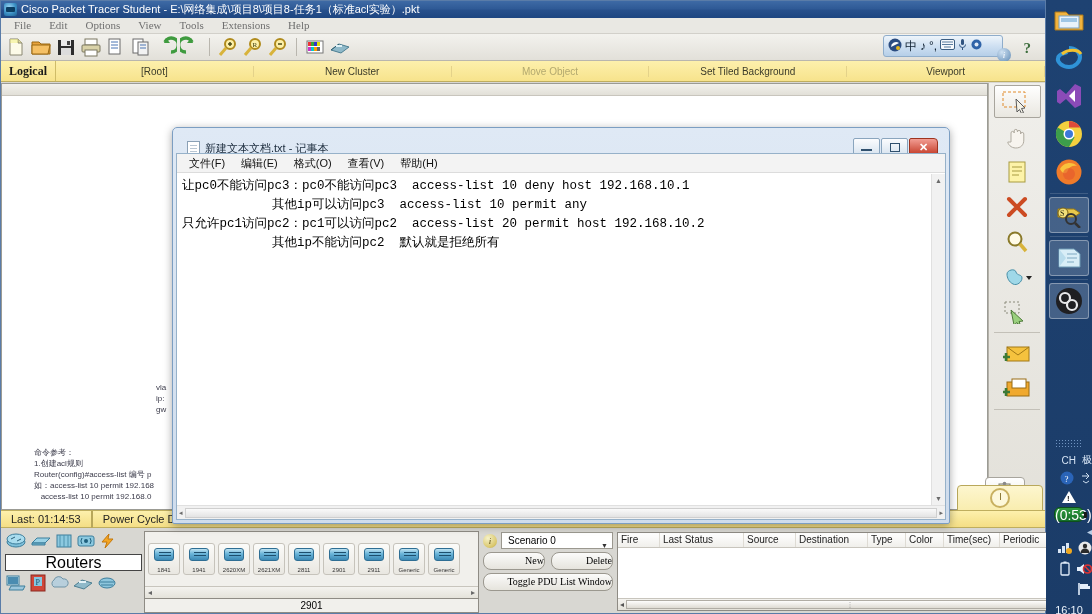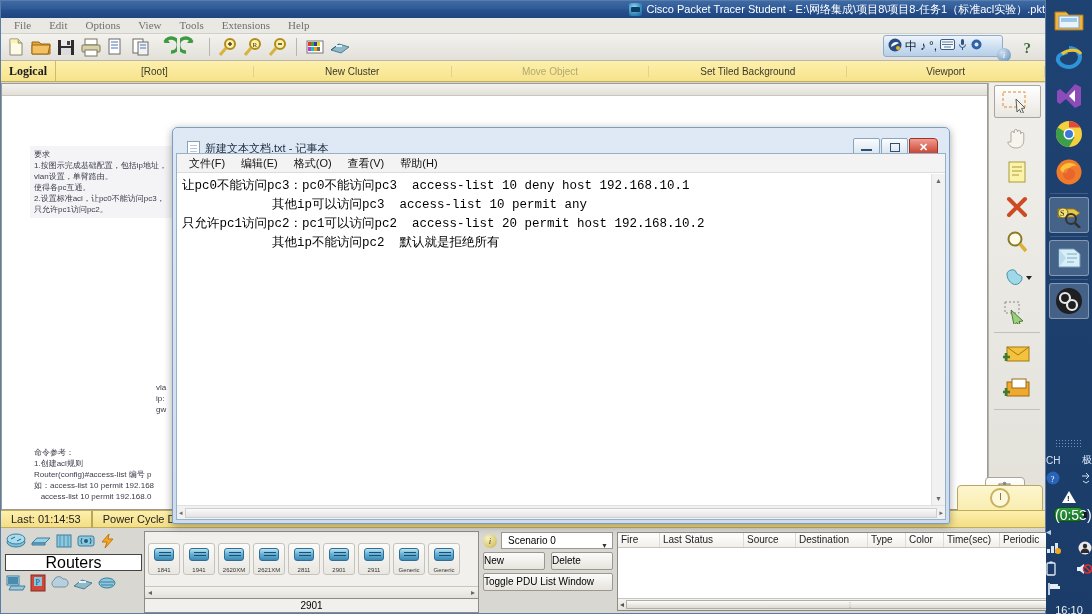--- a/index.html
+++ b/index.html
@@ -18,21 +18,21 @@
     background: #d8d7d2;
     border: 1px solid #5a7ca8;
   }
   
   #pt-title {
     height: 17px;
     background: linear-gradient(to bottom, #3e6aa5 0%, #2f5a96 45%, #27508c 55%, #1d4580 100%);
     display: flex; align-items: center;
     color: #fff; font-size: 11px;
     padding-left: 3px;
-    white-space: nowrap; overflow: hidden; justify-content: flex-end;
+    white-space: nowrap; overflow: hidden;
   }
   .pt-logo {
     width: 13px; height: 13px; margin-right: 4px;
     background: radial-gradient(circle at 40% 35%, #9fd8f5 0%, #3a8fc4 55%, #1d5d8f 100%);
     border-radius: 2px; flex: none;
     position: relative;
   }
   .pt-logo:after{
     content:""; position:absolute; left:2px; top:4px; width:9px; height:5px;
     background:#0b3e63; border-radius:1px;
@@ -239,23 +239,23 @@
     background: radial-gradient(circle at 35% 30%,#f6f2c9,#d9c66a 70%,#a08f38);
     color: #5a4a12; font-size: 9px; text-align: center; line-height: 14px;
     font-family: "Liberation Serif", serif; font-style: italic; flex: none;
   }
   .combo {
     flex: 1; height: 17px; border: 1px solid #9b988f; background: #fff;
     font-size: 10px; line-height: 15px; padding-left: 6px; position: relative;
   }
   .combo .arrow { position: absolute; right: 4px; top: 5px; font-size: 7px; color: #333; }
   .btn {
-    border: 1px solid #9b988f; border-radius: 2px;
+    border: 1px solid #9b988f; border-radius: 8px;
     background: linear-gradient(to bottom,#fbfbfa,#e6e4dd);
-    font-size: 10px; text-align: left; line-height: 16px; height: 18px;
+    font-size: 10px; text-align: right; line-height: 16px; height: 18px; font-family: Liberation Serif, serif;
   }
   #scn-btn-row { display: flex; gap: 6px; }
   #scn-btn-row .btn { flex: 1; }
 
   
   #pdu-list {
     flex: 1; margin: 4px 2px 2px 4px;
     border: 1px solid #8e8b84; background: #fff;
     display: flex; flex-direction: column;
   }
@@ -370,21 +370,21 @@
   }
   .wb-ico.active {
     background: rgba(255,255,255,0.18);
     border: 1px solid rgba(255,255,255,0.35);
   }
   .wb-sep { height: 1px; background: rgba(255,255,255,0.15); margin: 3px 4px; }
   #wb-tray {
     position: absolute; left: 0; right: 0; bottom: 0; padding-top: 4px;
     text-align: center; color: #d6e4f5; font-size: 10px;
   }
-  .tray-row { display: flex; justify-content: space-between; align-items: center; gap: 6px; margin: 4px 0; }
+  .tray-row { display: flex; justify-content: flex-end; align-items: center; gap: 6px; margin: 4px 0; }
   #battery {
     width: 30px; height: 15px; margin: 0 auto;
     background: linear-gradient(to bottom,#2f9a3e,#15702a);
     border: 1px solid #0d4e1c; border-radius: 6px;
     color: #fff; font-size: 14px; line-height: 14px; position: relative;
   }
   #battery:after{
     content:""; position:absolute; right:-4px; top:4px; width:3px; height:6px;
     background:#1a1a1a; border-radius:0 1px 1px 0;
   }
@@ -562,26 +562,20 @@
       <div id="logical-label">Logical</div>
       <div class="lb-cell">[Root]</div>
       <div class="lb-cell">New Cluster</div>
       <div class="lb-cell dim">Move Object</div>
       <div class="lb-cell">Set Tiled Background</div>
       <div class="lb-cell">Viewport</div>
     </div>
 
     <div id="pt-workspace">
       <div id="ws-hscroll-top"></div>
-      <div class="ws-note" id="ws-note-req">要求
-1.按图示完成基础配置，包括ip地址，
-vlan设置，单臂路由。
-使得各pc互通。
-2.设置标准acl，让pc0不能访问pc3，
-只允许pc1访问pc2。</div>
       <div class="ws-note" id="ws-note-vlan">vla
 ip:
 gw</div>
       <div class="ws-note" id="ws-note-cmd">命令参考：
 1.创建acl规则
 Router(config)#access-list 编号 p
 如：access-list 10 permit 192.168
    access-list 10 permit 192.168.0</div>
     </div>
 

